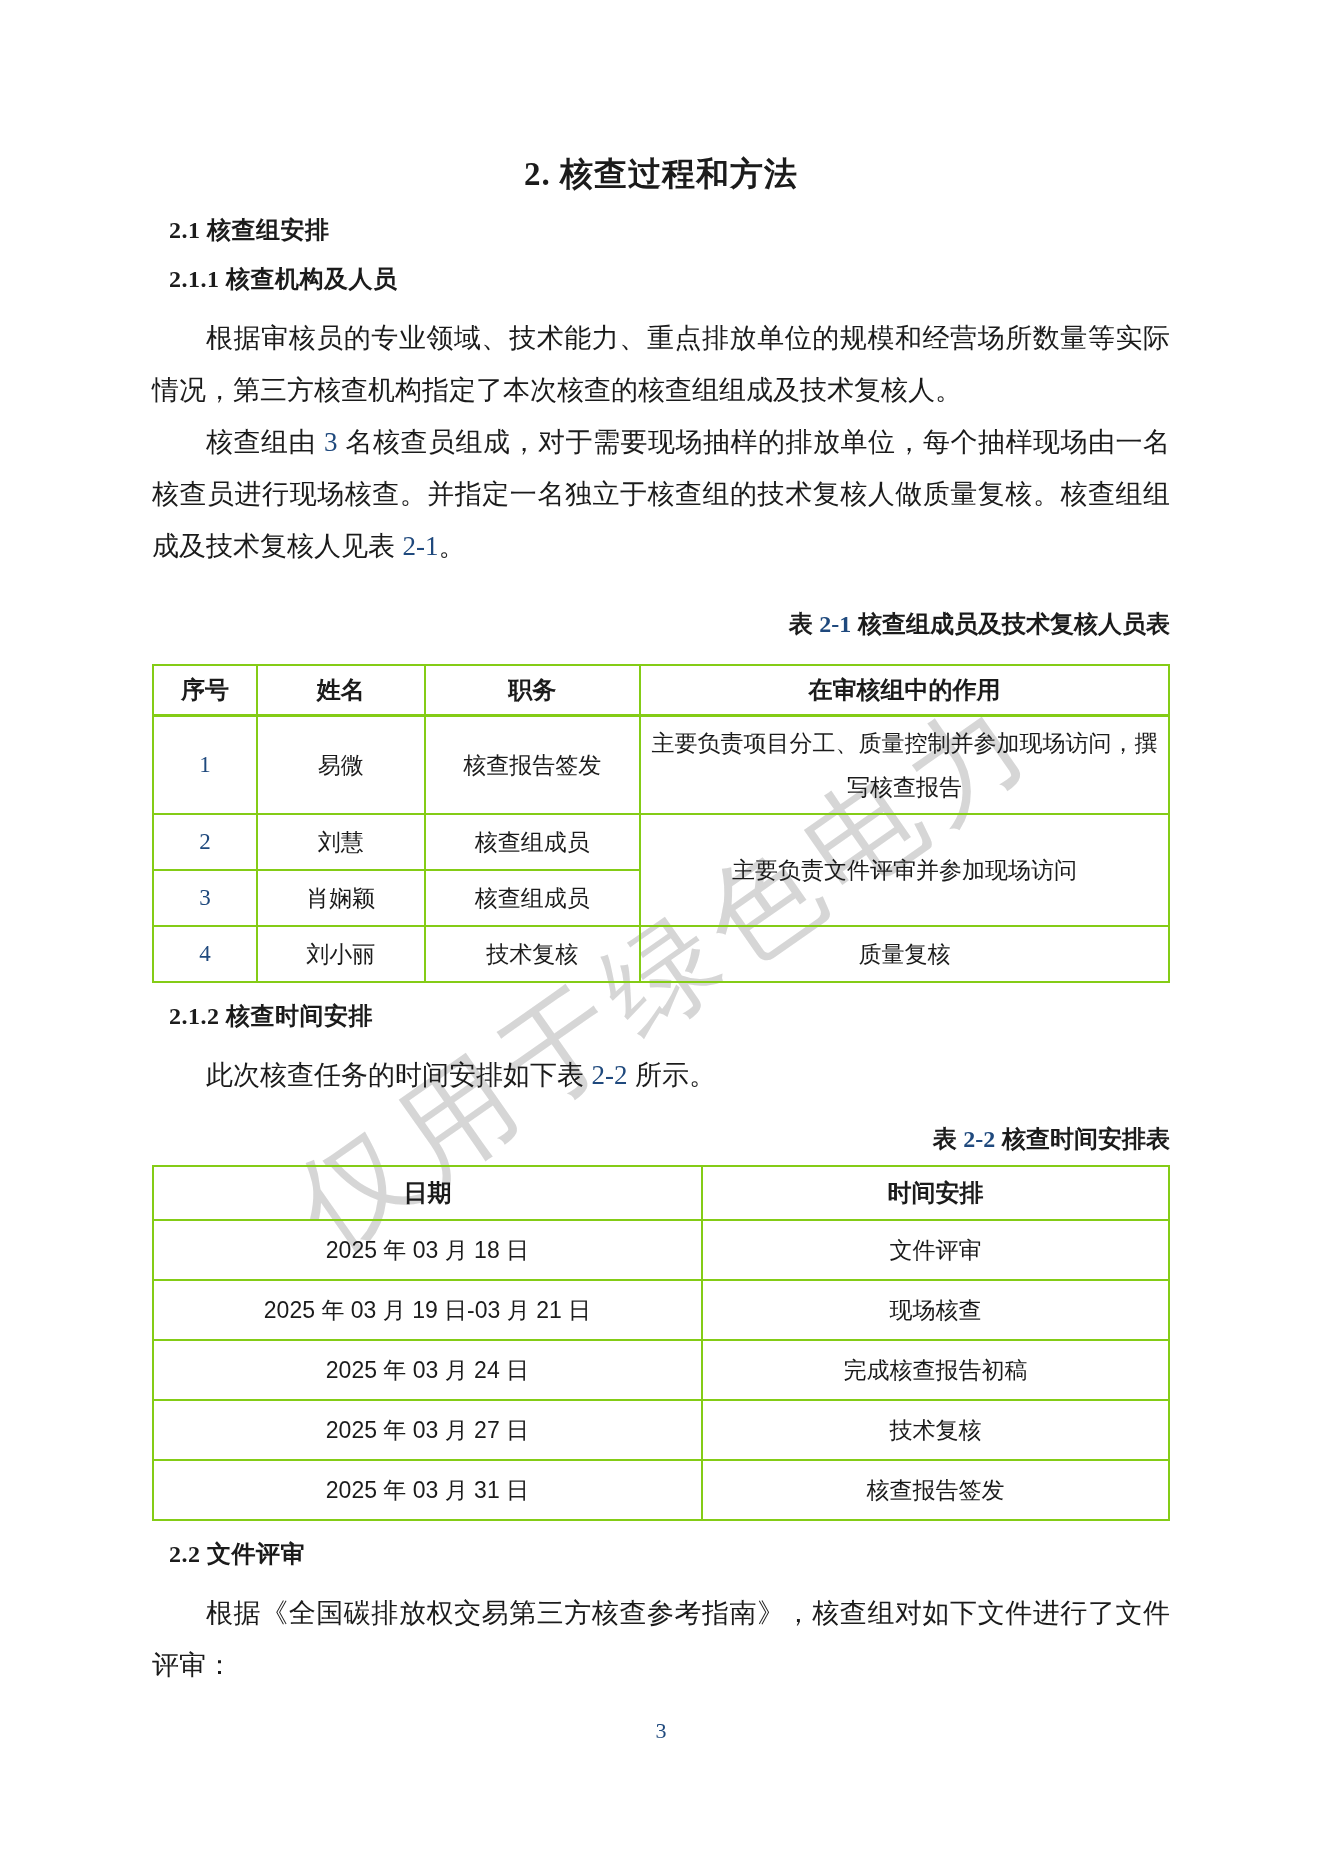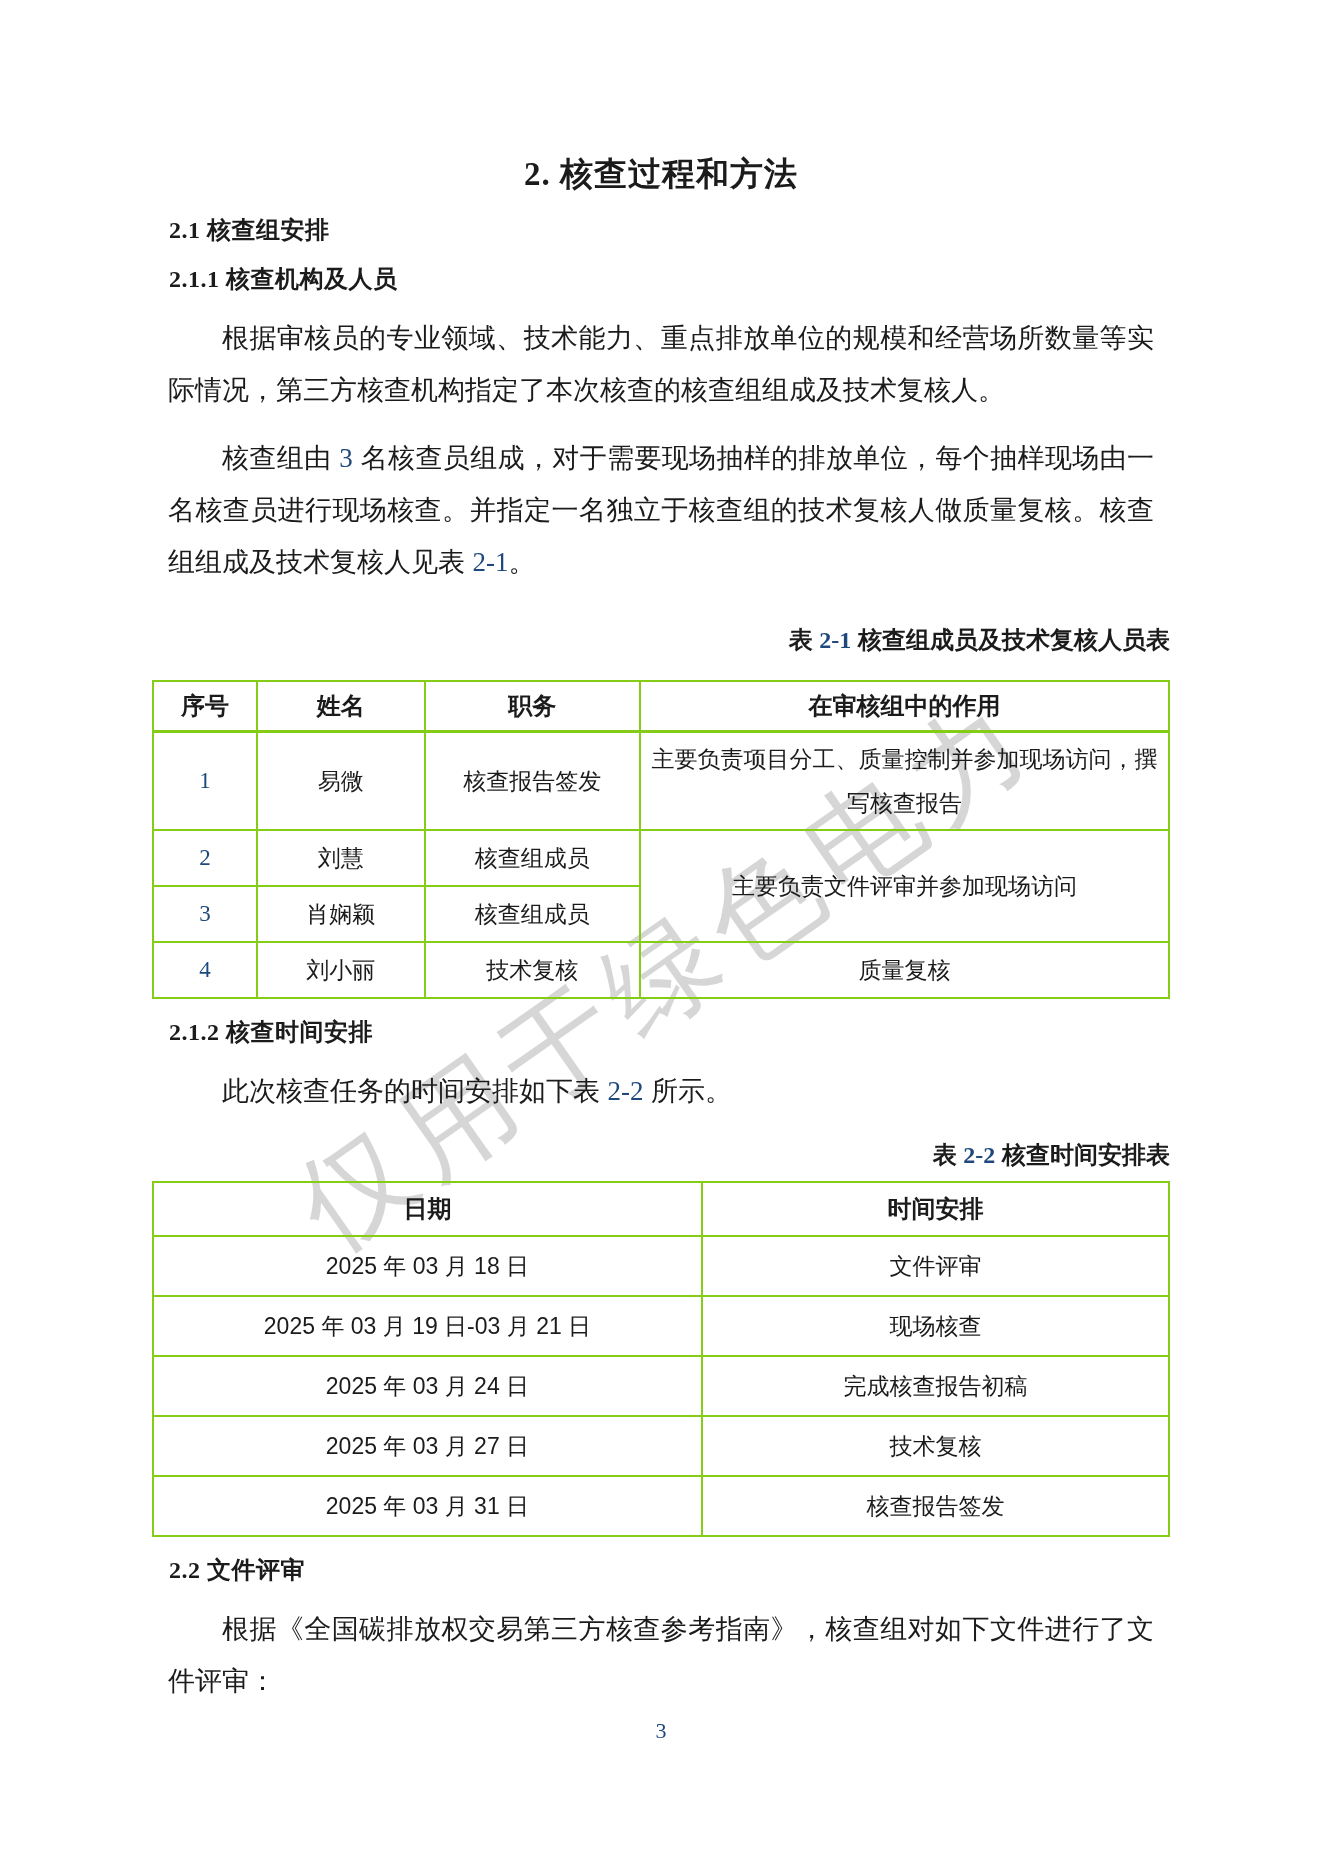--- a/index.html
+++ b/index.html
@@ -31,21 +31,21 @@
     letter-spacing:1px;
   }
   h2.sec{
     margin:17px;font-size:24px;font-weight:bold;letter-spacing:.5px;
   }
   .sec-21{margin-top:56px;}
   .sec-211{margin-top:38px;}
   .sec-212{margin-top:12px;}
   .sec-22{margin-top:10px;}
   p.body{
-    margin:16px;
+    margin:0;
     font-size:27px;line-height:52px;
     text-align:justify;text-justify:inter-ideograph;
     text-indent:2em;
   }
   .p1{margin-top:20px;}
   .p3{margin-top:44px;}
   .p4{margin-top:16px;}
   .caption{
     text-align:right;font-size:24px;font-weight:bold;margin:0;
   }

